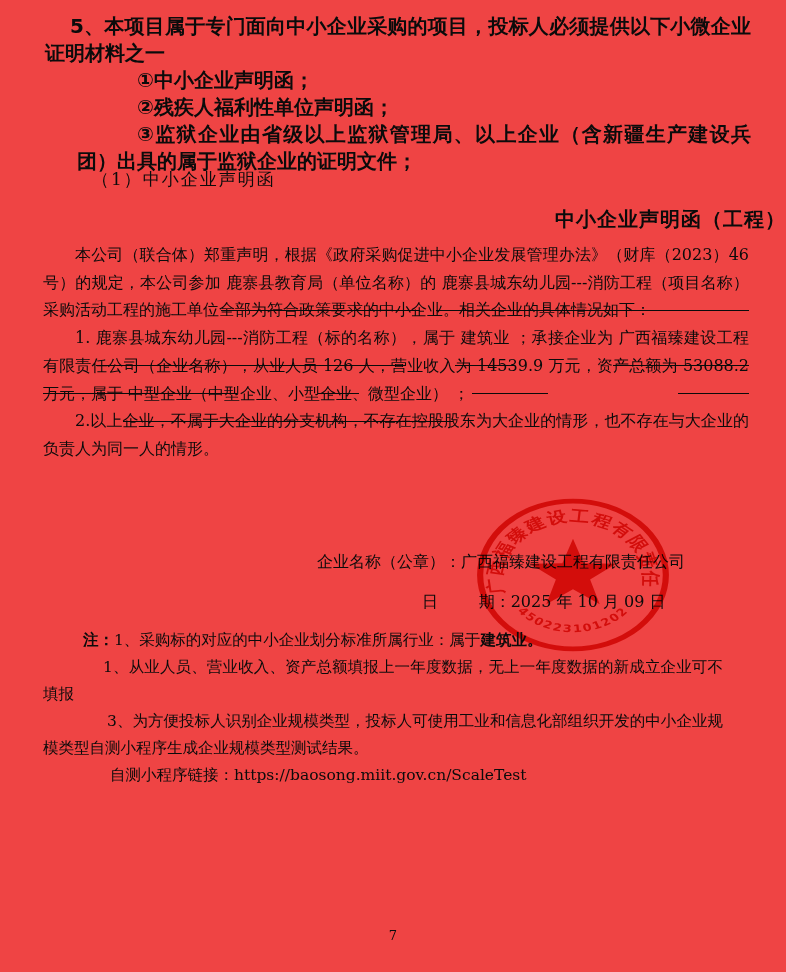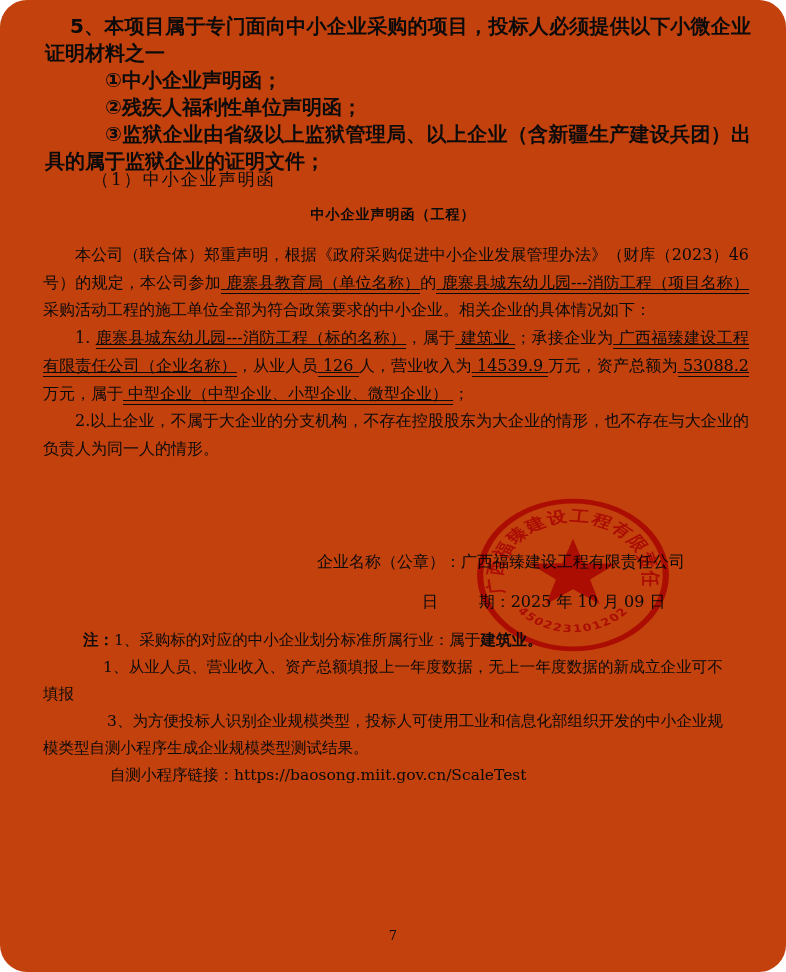--- a/index.html
+++ b/index.html
@@ -1,61 +1,60 @@
 <!DOCTYPE html>
 <html><head>
 <meta charset="utf-8">
 <style>
   * { margin: 0; padding: 0; box-sizing: border-box; }
   html, body { background: #ffffff; }
   .page {
     position: relative;
     width: 786px;
     height: 972px;
-    background: #c2410c;
+    background: #ef4444;
     font-family: "DejaVu Serif", "Liberation Serif", serif;
     color: #0b0b0b;
     overflow: hidden;
-    border-radius: 27px;
   }
   
   .intro {
     position: absolute;
     top: 13px; left: 45px; width: 706px;
     font-family: "DejaVu Sans", "Liberation Sans", sans-serif;
     font-weight: bold;
     font-size: 20px;
     line-height: 27px;
     text-align: justify;
   }
   .intro .heading { text-indent: 25px; }
-  .intro .clause  { text-indent: 60px; }
+  .intro .clause  { text-indent: 60px; margin-left: 32px; }
   .sub-heading {
     position: absolute;
     top: 168px; left: 92px;
     font-size: 17px;
     letter-spacing: 2px;
   }
   .decl-title {
     position: absolute;
     top: 206px; left: 0; width: 100%;
-    text-align: center;
+    text-align: right;
     font-weight: bold;
-    font-size: 14px;
+    font-size: 20px;
     letter-spacing: 1px;
   }
   .decl-body {
     position: absolute;
     top: 241px; left: 43px; width: 706px;
     font-size: 16px;
     line-height: 27.7px;
     text-align: justify;
   }
   .decl-body p { text-indent: 2em; }
-  .u { border-bottom: 1px solid #0b0b0b; padding-bottom: 1px; text-decoration: underline; }
+  .u { border-bottom: 1px solid #0b0b0b; padding-bottom: 18px; }
   .b { font-weight: bold; }
   .sig-company {
     position: absolute;
     top: 552px; left: 317px;
     font-size: 16px;
   }
   .sig-date {
     position: absolute;
     top: 592px; left: 422px;
     font-size: 16px;

